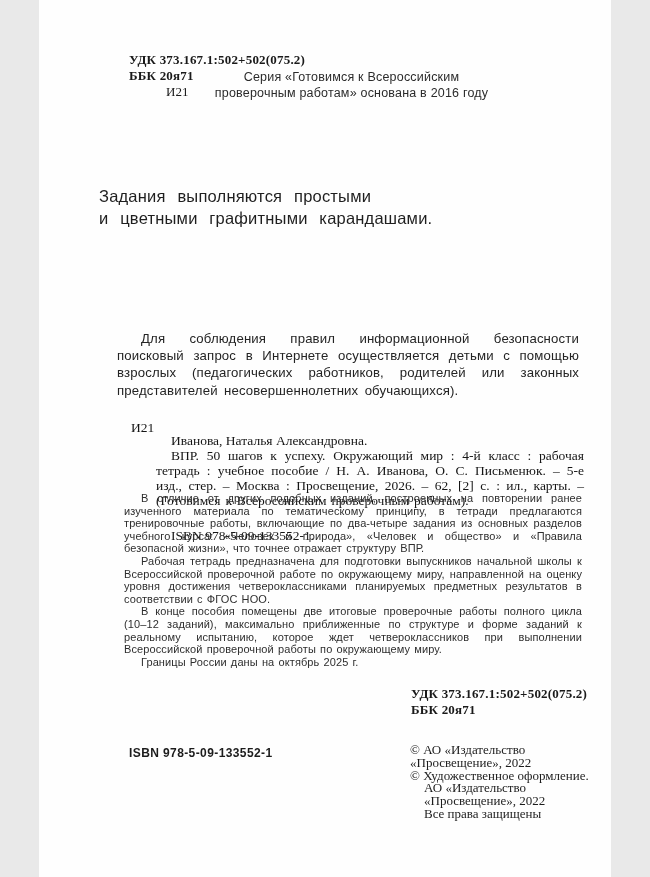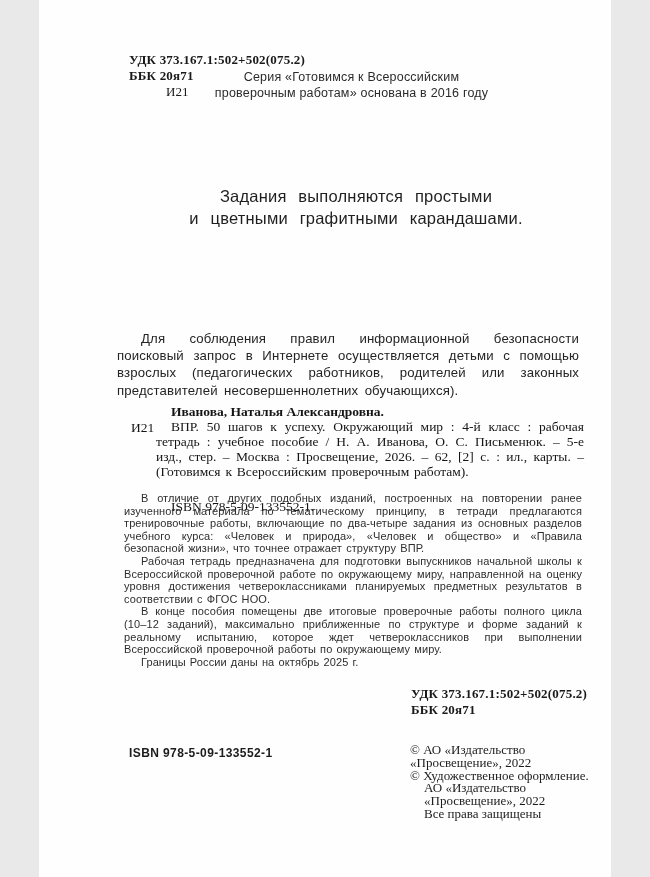--- a/index.html
+++ b/index.html
@@ -37,40 +37,40 @@
     width:24px; height:27px;
     border:2px solid #222; border-radius:6px;
     display:flex; align-items:center; justify-content:center;
     font-weight:bold; font-size:14px; color:#111;
     background:#fff;
   }
   .age-badge .plus { font-size:8px; margin-left:0.5px; margin-top:2px; }
 
   
   .notice {
-    position:absolute; left:52px; top:185px; width:530px;
-    text-align:center; font-size:16.5px; line-height:22px;
+    position:absolute; left:60px; top:185px; width:530px;
+    text-align:left; font-size:16.5px; line-height:22px;
     color:#1f1f1f; font-weight:500; word-spacing:7px;
     letter-spacing:0.2px;
   }
 
   
   .safety {
     position:absolute; left:78px; top:330px; width:462px;
     font-size:13.2px; line-height:17.2px;
     text-align:justify; text-indent:24px;
     color:#242424; word-spacing:2.5px; letter-spacing:0.15px;
   }
 
   
   .bib {
     position:absolute; left:117px; top:405px; width:428px;
     font-size:13.5px; line-height:14.9px; color:#151515;
   }
-  .bib .author { font-weight:bold; text-indent:15px; }
+  .bib .author { font-weight:normal; text-indent:15px;margin-top:29px; }
   .bib .desc   { text-align:justify; text-indent:15px; word-spacing:1.5px; }
   .bib .isbn   { text-indent:15px;margin-top:20px; }
   .bib-sign {
     position:absolute; left:92px; top:420px;
     font-size:13.5px; color:#151515;
   }
 
   
   .annot {
     position:absolute; left:85px; top:492px; width:458px;

